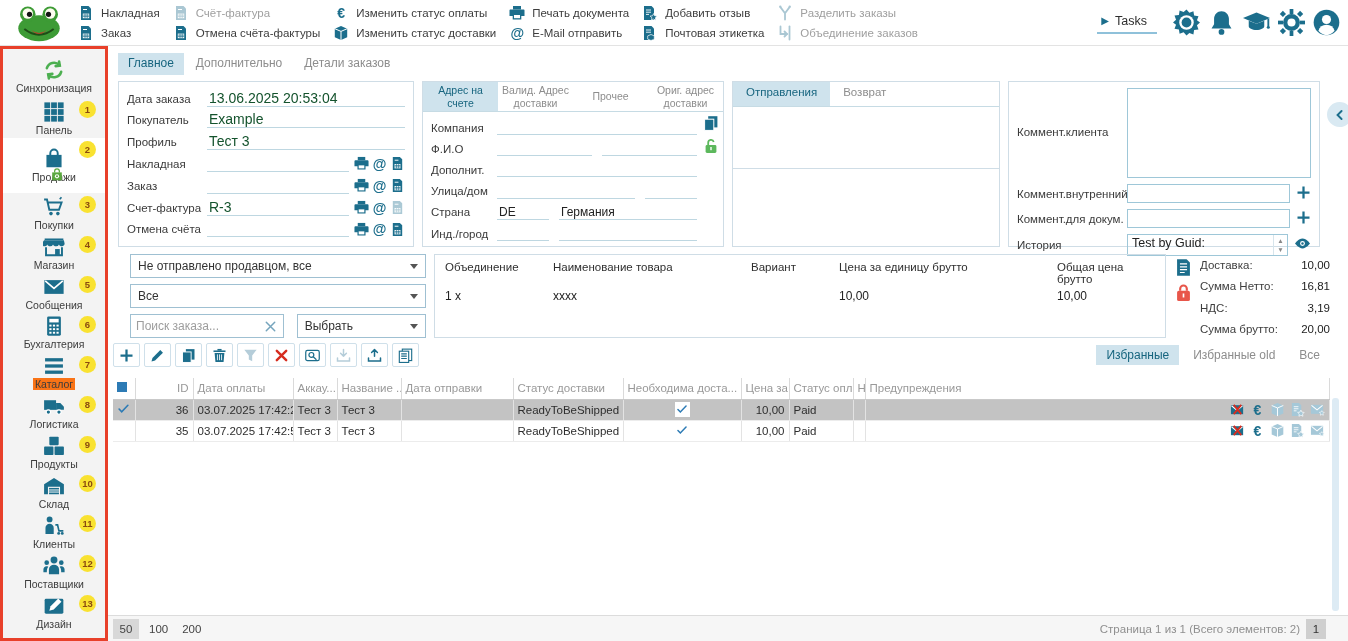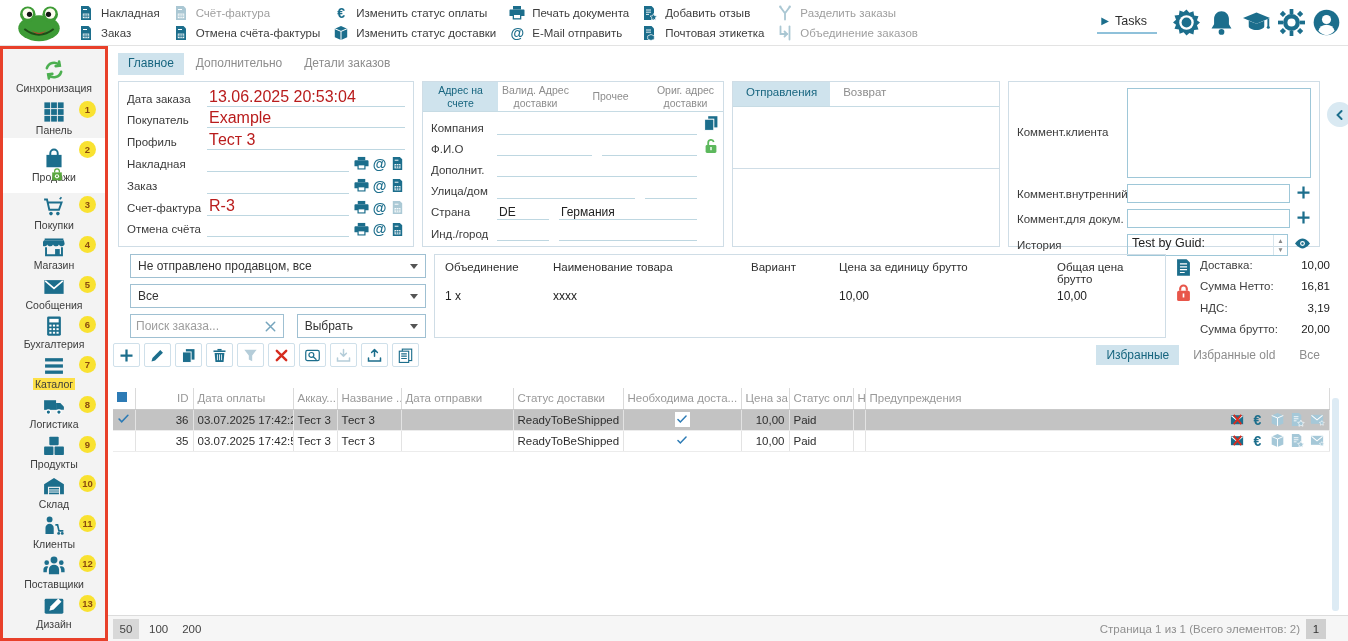--- a/index.html
+++ b/index.html
@@ -20,38 +20,38 @@
 .play-g{color:#1c6e8c;font-size:10px}
 .tb-right{display:flex;align-items:center;gap:8px;flex:none}
 .tb-ric{display:inline-flex;width:27px;height:27px;color:#1c6e8c;cursor:pointer}
 .tb-ric svg{width:100%;height:100%}
 
 .app-body{display:flex;height:595px}
 .sidebar{width:108px;background:#f3f3f3;border:3px solid #e8402a;display:flex;flex-direction:column;padding:6px 0;flex:none}
 .side-item{position:relative;display:flex;flex-direction:column;align-items:center;justify-content:center;height:40.5px;cursor:pointer}
 .side-item .ic{width:22px;height:22px}
 .side-item .lbl{font-size:10.5px;color:#3c3c3c;margin-top:1px;max-width:79px;overflow:hidden;white-space:nowrap}
-.side-item .lbl.hl{background:#fde047;padding:0 2px}
+.side-item .lbl.hl{background:#f97316;padding:0 2px}
 .side-item.sel{background:#fff;height:56px}
 .side-item.sync-item{height:44px}
 .sub-ic{position:absolute;left:47px;top:30px;width:14px;height:14px}
 .sub-ic svg{width:100%;height:100%}
 .badge{position:absolute;top:3px;right:9px;width:17px;height:17px;border-radius:50%;background:#f9e231;color:#8a4b0f;font-size:9.5px;font-weight:bold;display:flex;align-items:center;justify-content:center;z-index:2}
 .main{flex:1;position:relative;display:flex;flex-direction:column;min-width:0}
 
 .tabs-row{display:flex;gap:2px;padding:7px 0 0 10px;height:29px}
 .tab{padding:3px 10px;font-size:12px;color:#8d8d8d;cursor:pointer;white-space:nowrap}
 .tab.sel{background:#cfe3ed;color:#17657f}
 
 .panels-row{display:flex;gap:8px;margin:6px 28px 0 10px;height:166px}
 .panel{border:1px solid #cfdde6;background:#fff}
 #panel-order{width:296px;padding:6px 8px;display:flex;flex-direction:column;justify-content:space-between}
 .frow{display:flex;align-items:center;height:21px}
 .flabel{width:80px;font-size:11.5px;color:#3a3a3a;flex:none}
-.fline{flex:1;border-bottom:1px solid #bed7e1;font-size:16px;color:#b91c1c;padding:0 2px;height:16px;display:flex;align-items:flex-end;cursor:text}
+.fline{flex:1;border-bottom:1px solid #bed7e1;font-size:14px;color:#14532d;padding:0 2px;height:16px;display:flex;align-items:flex-end;cursor:text}
 .ficons{display:flex;gap:3px;margin-left:5px}
 .ficons .ic{width:15px;height:15px;cursor:pointer}
 .ic.dis{color:#abc9d5}
 #panel-address{width:302px;position:relative;padding-bottom:3px}
 .addr-tabs{display:flex;border-bottom:1px solid #c6dbe4;height:30px}
 .addr-tab{flex:1;font-size:10.5px;line-height:1.15;color:#8d8d8d;display:flex;align-items:center;justify-content:center;text-align:center;padding:1px 2px;cursor:pointer}
 .addr-tab.sel{background:#cfe3ed;color:#17657f}
 .addr-body{padding:5px 26px 0 8px}
 .arow{display:flex;align-items:center;height:21.2px}
 .arow .flabel{width:66px}
@@ -101,21 +101,21 @@
 .tot-rows{flex:1;display:flex;flex-direction:column;justify-content:space-between}
 .trow{display:flex;justify-content:space-between;align-items:center;font-size:11.5px;color:#3e3e3e;height:18px}
 .tval{color:#222}
 
 .grid-toolbar{display:flex;align-items:center;padding:5px 18px 3px 5px;gap:4px}
 .gbtn{width:27px;height:24px;border:1px solid #cfe0ea;border-radius:2px;display:flex;align-items:center;justify-content:center;background:#fff;cursor:pointer}
 .gbtn .ic{width:15px;height:15px}
 .gbtn.dis .ic{color:#b5cdd9}
 .gspacer{flex:1}
 
-.table-wrap{flex:1;margin:18px 18px 0 5px;overflow:hidden}
+.table-wrap{flex:1;margin:8px 18px 0 5px;overflow:hidden}
 table{border-collapse:collapse;table-layout:fixed;width:100%}
 th{font-weight:normal;font-size:11.5px;color:#999;text-align:left;padding:3px 4px;border-right:1px solid #dadada;border-bottom:1px solid #c9c9c9;height:21px;overflow:hidden;white-space:nowrap}
 td{font-size:11.5px;color:#2e2e2e;padding:1px 4px;border-right:1px solid #e3e3e3;border-bottom:1px solid #ececec;height:21px;overflow:hidden;white-space:nowrap}
 tr.selrow td{background:#c3c3c3}
 .r{text-align:right}.c{text-align:center}
 .hcheck{width:10px;height:10px;background:#2d7bb5;display:inline-block;cursor:pointer}
 .rowcheck .ic{width:13px;height:13px}
 .needbox{display:inline-flex;width:15px;height:15px;background:#fff;align-items:center;justify-content:center}
 .needbox .ic{width:12px;height:12px}
 .warn-icons{display:flex;gap:5px;justify-content:flex-end;align-items:center}

